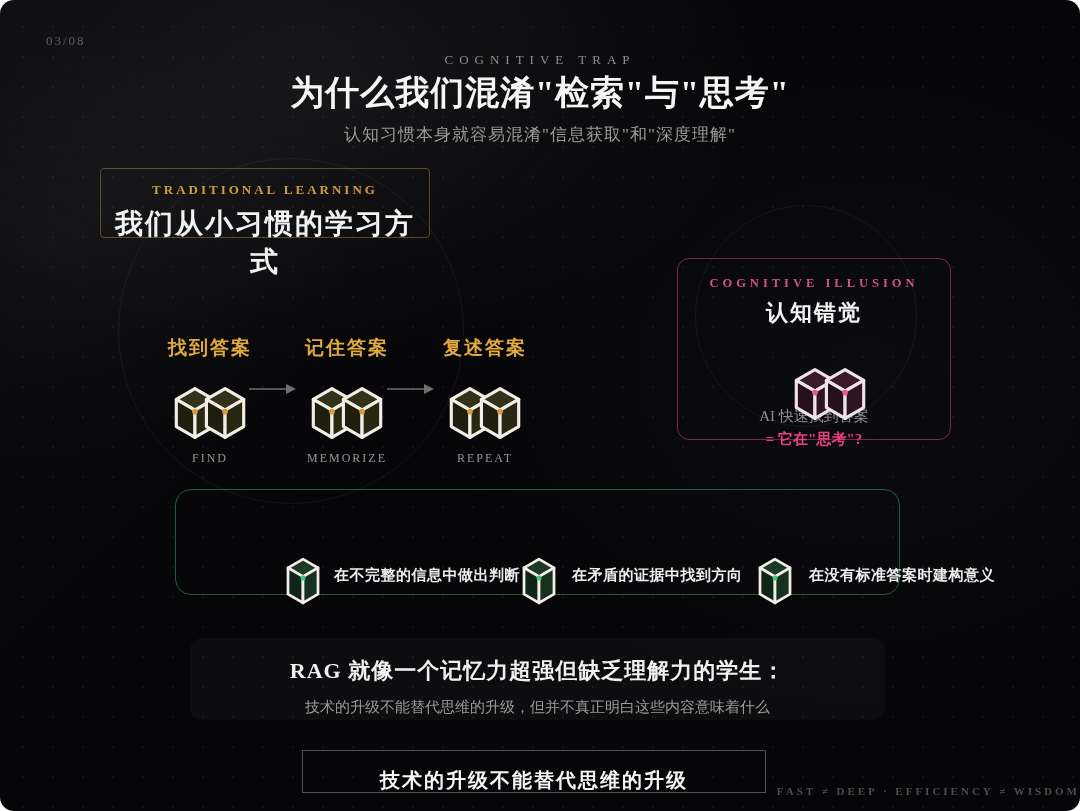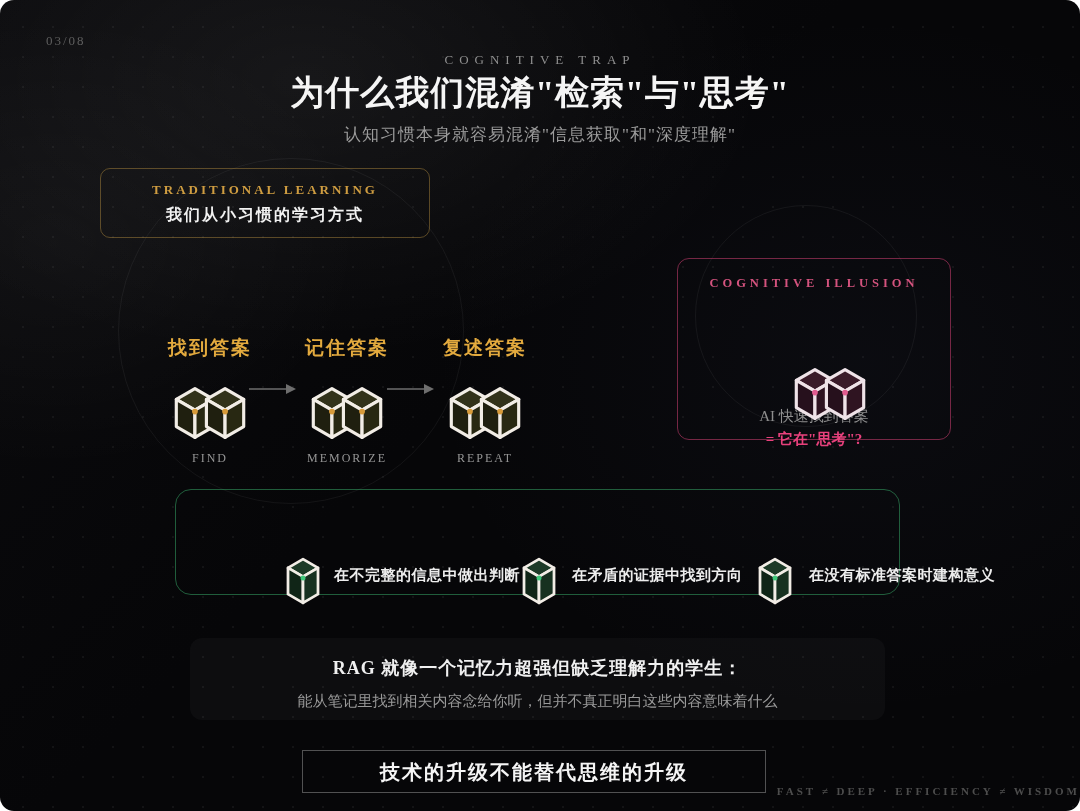--- a/index.html
+++ b/index.html
@@ -22,23 +22,23 @@
   .circle{position:absolute;border:1px solid rgba(255,255,255,0.055);border-radius:50%;}
   .circle-left{left:118px;top:158px;width:344px;height:344px;}
   .circle-right{left:695px;top:205px;width:220px;height:220px;}
 
   .page-num{left:46px;top:33px;font-size:13px;letter-spacing:2px;color:#5f5f5f;}
   .kicker{left:0;right:0;top:52px;text-align:center;font-size:13px;letter-spacing:6px;color:#8f8f8f;}
   .title{left:0;right:0;top:70px;text-align:center;font-size:34px;font-weight:700;color:#f5f5f5;letter-spacing:1px;margin:0;}
   .subtitle{left:0;right:0;top:123px;text-align:center;font-size:17px;color:#9b9b9b;letter-spacing:1px;}
 
   .trad-box{left:100px;top:168px;width:330px;height:70px;border:1px solid rgba(205,160,70,0.40);
-    border-radius:10px;text-align:center;box-sizing:border-box;padding-top:13px;}
+    border-radius:4px;text-align:center;box-sizing:border-box;padding-top:13px;}
   .trad-label{font-size:13px;letter-spacing:3px;color:#cf9d41;font-weight:600;}
-  .trad-title{margin-top:7px;font-size:16px;font-weight:700;color:#f2f2f2;letter-spacing:2px;}
+  .trad-title{margin-top:7px;font-size:28px;font-weight:700;color:#f2f2f2;letter-spacing:2px;}
 
   .step{top:308px;width:150px;display:flex;flex-direction:column;align-items:center;margin-top:27px;}
   .step-1{left:135px;}.step-2{left:272px;}.step-3{left:410px;}
   .step-title{font-size:19px;font-weight:700;color:#e3aa3e;letter-spacing:2px;}
   .step .cube-wrap{margin-top:24px;}
   .step-caption{margin-top:10px;font-size:12px;letter-spacing:2px;color:#969696;}
 
   .arrow{top:383px;}
   .arrow-1{left:249px;}.arrow-2{left:387px;}
 
@@ -62,25 +62,25 @@
 
   .rt-box{left:175px;top:489px;width:725px;height:106px;border:1px solid rgba(58,180,110,0.5);border-radius:16px;box-sizing:border-box;}
   .rt-label{left:175px;width:725px;top:503px;text-align:center;color:#3fbf78;font-size:13px;letter-spacing:5px;font-weight:600;}
   .rt-cube{top:556px;z-index:2;}
   .rt-cube-1{left:283px;}.rt-cube-2{left:519px;}.rt-cube-3{left:755px;}
   .rt-text{top:566px;font-size:15px;color:#ededed;font-weight:600;white-space:nowrap;letter-spacing:0.5px;}
   .rt-text-1{left:334px;}.rt-text-2{left:572px;}.rt-text-3{left:809px;}
 
   .analogy{left:190px;top:638px;width:695px;height:82px;background:rgba(255,255,255,0.03);
     border-radius:12px;text-align:center;box-sizing:border-box;padding-top:18px;}
-  .analogy-line1{font-size:18px;font-weight:700;color:#f0f0f0;letter-spacing:1px;}
+  .analogy-line1{font-size:22px;font-weight:700;color:#f0f0f0;letter-spacing:1px;}
   .analogy-line2{margin-top:12px;font-size:15px;color:#9a9a9a;}
 
   .conclusion{left:302px;top:750px;width:464px;height:43px;border:1px solid rgba(255,255,255,0.30);
-    border-radius:0;text-align:center;box-sizing:border-box;padding-top:8px;}
+    border-radius:0;text-align:center;box-sizing:border-box;padding-top:16px;}
   .conclusion-title{font-size:20px;font-weight:700;color:#f5f5f5;letter-spacing:2px;}
   .tagline{left:0;right:0;top:785px;text-align:right;font-size:11px;letter-spacing:3px;color:#4d4d4d;font-weight:600;margin-left:9px;}
 </style>
 </head>
 <body>
 
 <div class="slide">
   <div class="circle circle-left"></div>
   <div class="circle circle-right"></div>
 
@@ -161,20 +161,21 @@
     <line x1="0" y1="6" x2="37" y2="6" stroke="#6e6e6e" stroke-width="1.6"></line>
       <polygon points="37,1 47,6 37,11" fill="#6e6e6e"></polygon>
   </svg>
   <svg class="abs arrow arrow-2" width="47" height="12" viewBox="0 0 47 12">
     <line x1="0" y1="6" x2="37" y2="6" stroke="#6e6e6e" stroke-width="1.6"></line>
       <polygon points="37,1 47,6 37,11" fill="#6e6e6e"></polygon>
   </svg>
 
   <div class="abs illusion-box">
     <div class="illusion-label">COGNITIVE ILLUSION</div>
+    <div class="illusion-title">认知错觉</div>
   </div>
   <div class="abs illusion-line1">AI 快速找到答案</div>
   <div class="abs illusion-cubes cube-wrap theme-pink">
     <svg width="76" height="56" viewBox="0 0 106 78">
       <g>
           <polygon class="face-top" points="32,5 58,20 32,35 6,20"></polygon>
           <polygon class="face-left" points="6,20 32,35 32,73 6,58"></polygon>
           <polygon class="face-right" points="58,20 58,58 32,73 32,35"></polygon>
           <circle class="dot" cx="32" cy="37" r="4"></circle>
         </g>
@@ -215,20 +216,20 @@
       <polygon class="face-top" points="32,5 56,19 32,33 8,19"></polygon>
         <polygon class="face-left" points="8,19 32,33 32,75 8,61"></polygon>
         <polygon class="face-right" points="56,19 56,61 32,75 32,33"></polygon>
         <circle class="dot" cx="32" cy="35" r="4"></circle>
     </svg>
   </div>
   <div class="abs rt-text rt-text-3">在没有标准答案时建构意义</div>
 
   <div class="abs analogy">
     <div class="analogy-line1">RAG 就像一个记忆力超强但缺乏理解力的学生：</div>
-    <div class="analogy-line2">能从笔记里找到相关内容念给你听，但并不真正明白这些内容意味着什么</div>
+    <div class="analogy-line2">技术的升级不能替代思维的升级，但并不真正明白这些内容意味着什么</div>
   </div>
 
   <div class="abs conclusion">
     <div class="conclusion-title">技术的升级不能替代思维的升级</div>
   </div>
   <div class="abs tagline">FAST ≠ DEEP · EFFICIENCY ≠ WISDOM</div>
 </div>
 
 </body></html>

